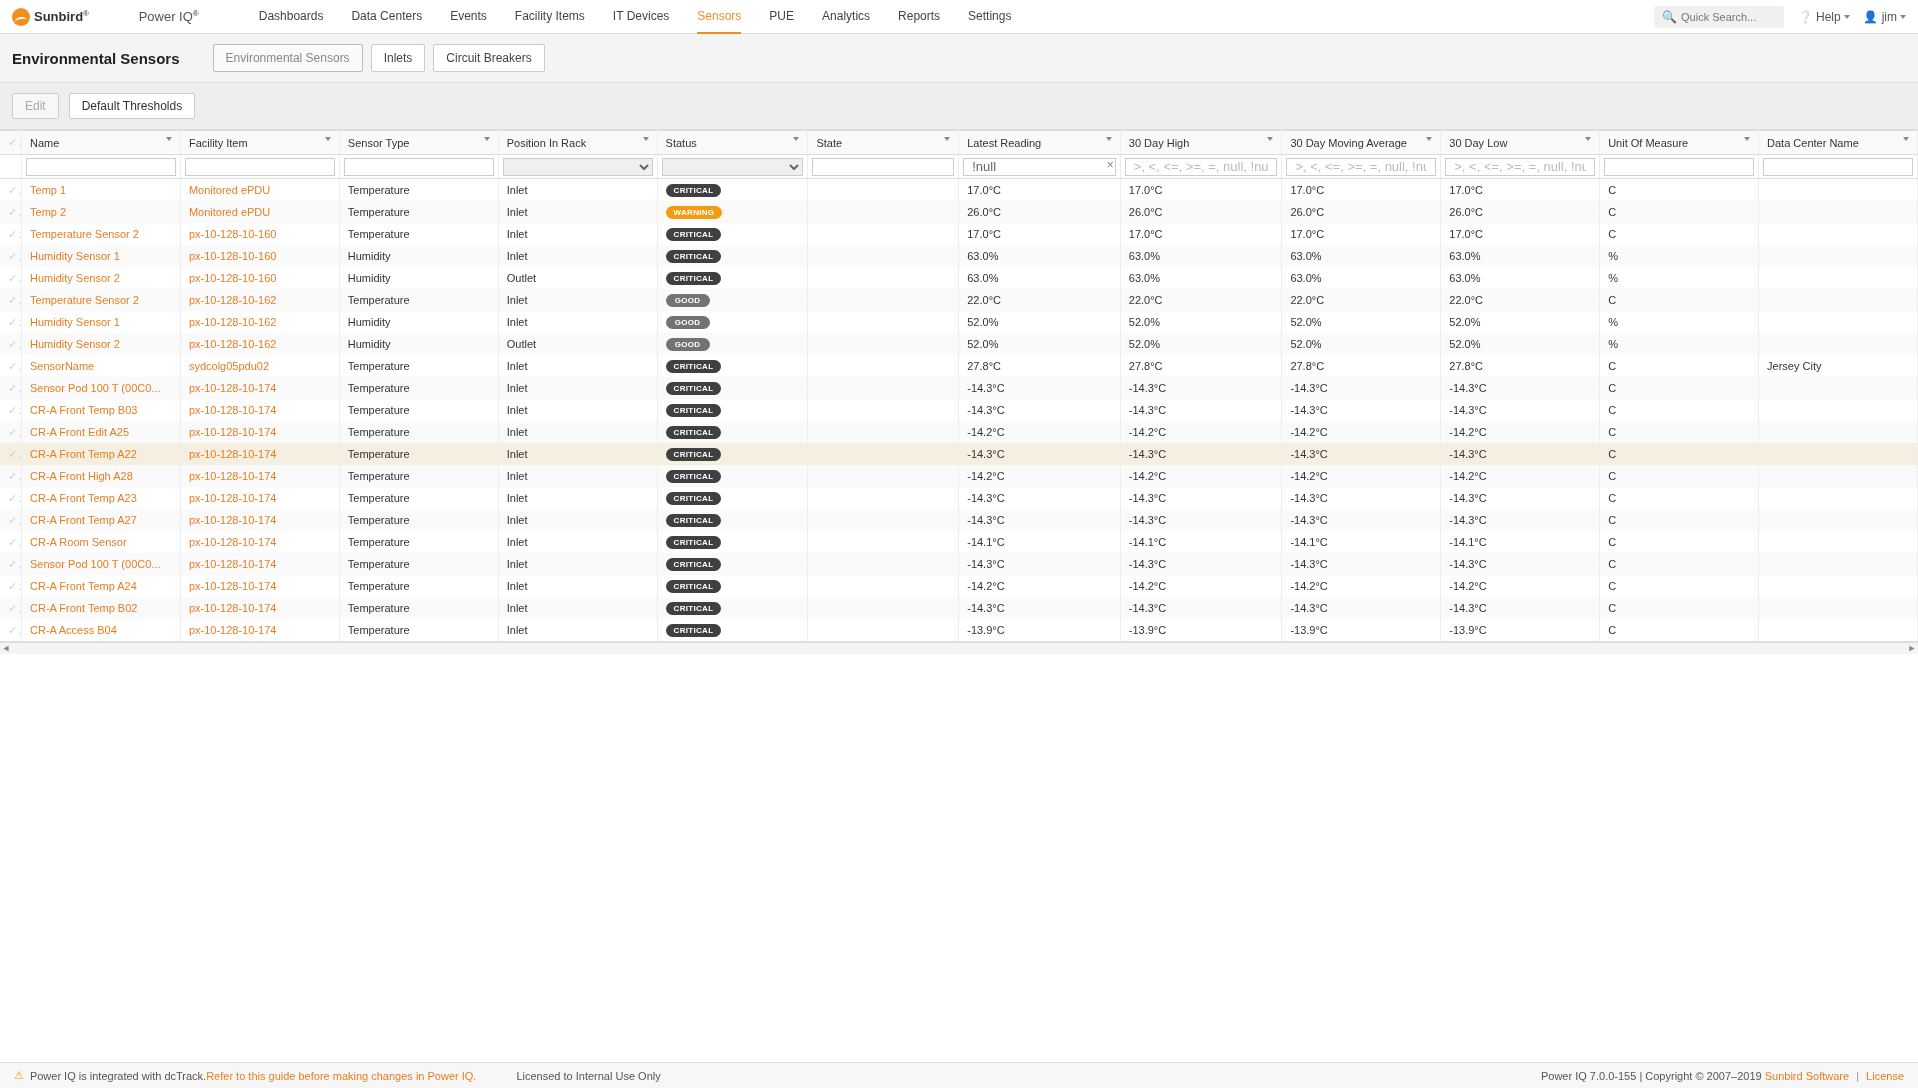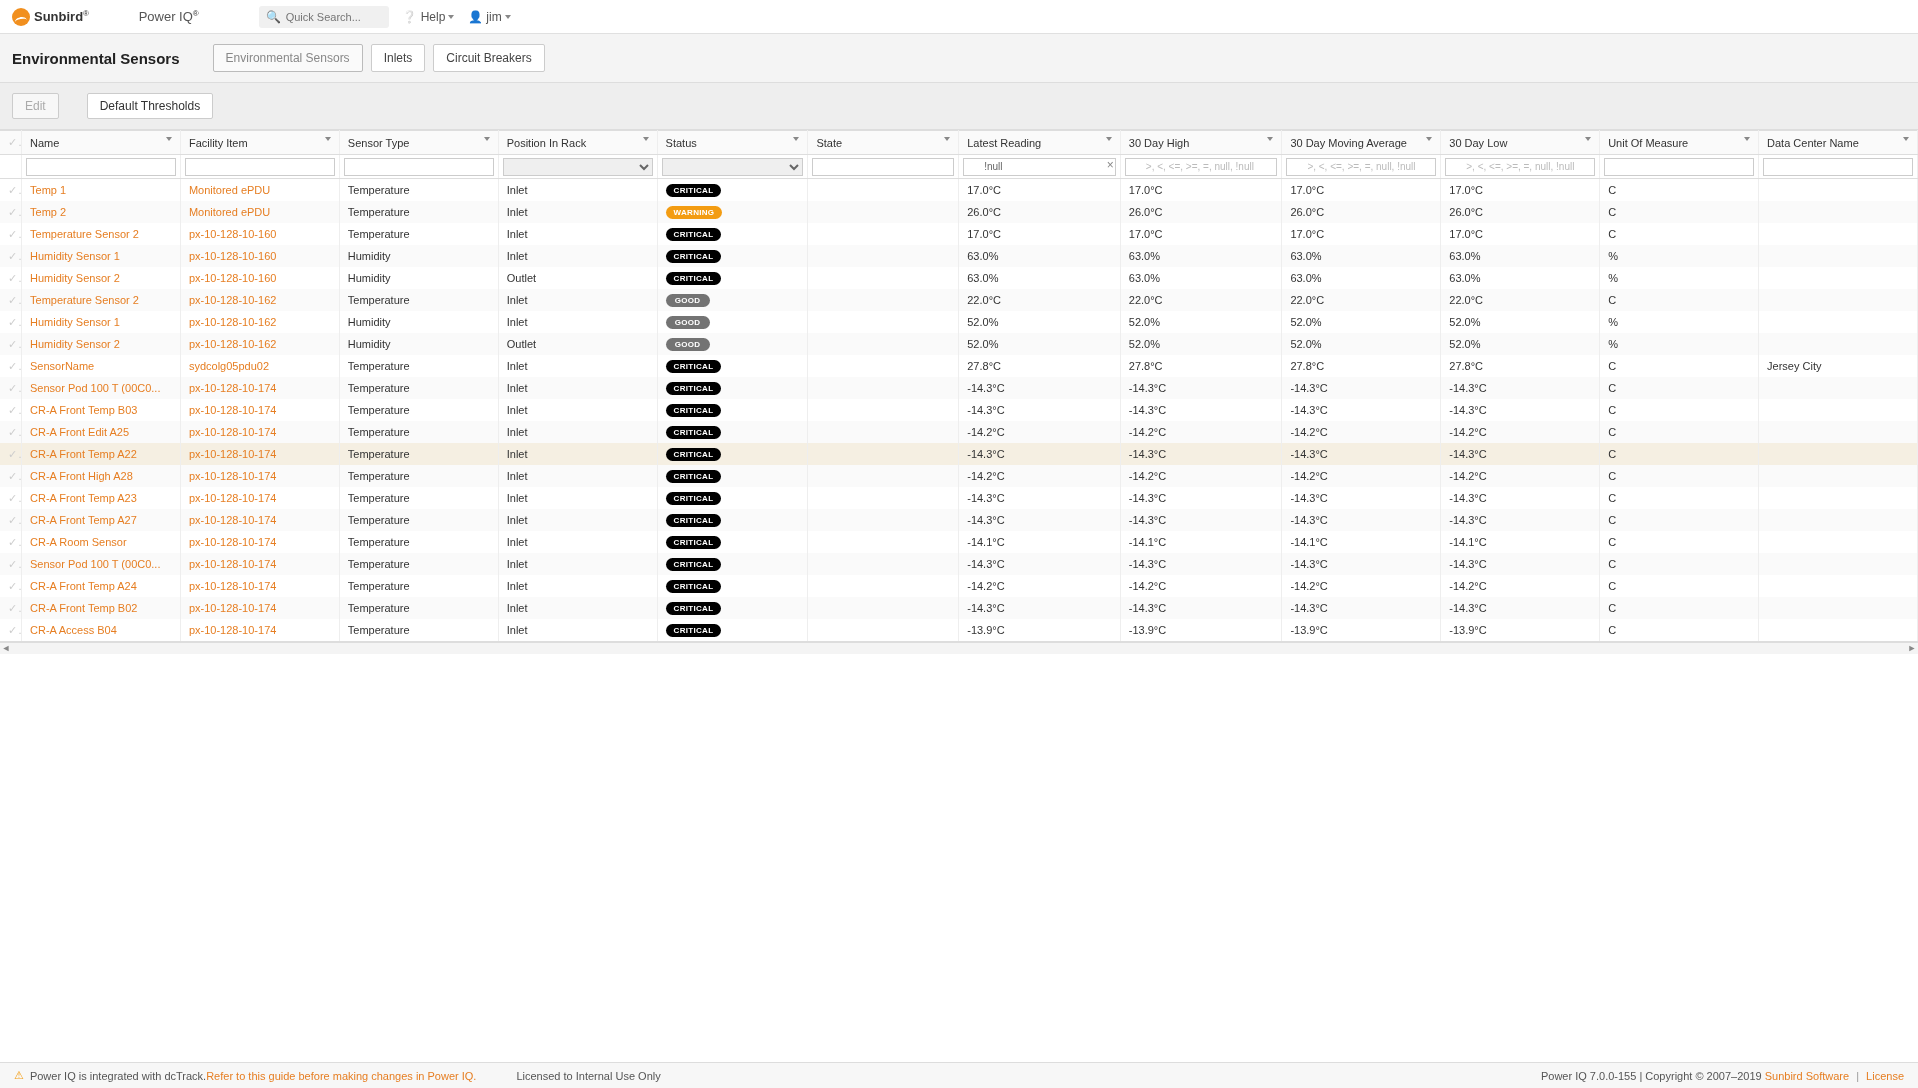--- a/index.html
+++ b/index.html
@@ -23,44 +23,44 @@
 .top-link { color: #555; cursor: pointer; display: flex; align-items: center; gap: 3px; }
 .caret-down { width: 0; height: 0; border-left: 3px solid transparent; border-right: 3px solid transparent; border-top: 4px solid #888; display: inline-block; }
 
 
 .subbar { background: #f4f4f4; border-bottom: 1px solid #ddd; padding: 10px 12px; display: flex; align-items: center; gap: 19px; }
 .page-title { font-size: 15px; font-weight: bold; color: #222; margin-right: 14px; }
 .tab-btn { background: #fff; border: 1px solid #ccc; border-radius: 2px; padding: 6px 12px; font-size: 12px; color: #444; cursor: pointer; }
 .tab-btn.active { border-color: #bbb; color: #888; background: #fafafa; }
 
 
-.toolbar { background: #eeeeee; border-bottom: 1px solid #ddd; padding: 10px 12px; display: flex; gap: 28px; }
+.toolbar { background: #eeeeee; border-bottom: 1px solid #ddd; padding: 10px 12px; display: flex; gap: 10px; }
 .tool-btn { background: #fff; border: 1px solid #ccc; border-radius: 2px; padding: 5px 12px; font-size: 12px; color: #333; cursor: pointer; }
 .tool-btn.disabled { color: #aaa; background: #f7f7f7; cursor: default; }
 
 
 .grid-wrap { overflow-x: auto; border-bottom: 1px solid #ddd; }
 table.grid { border-collapse: collapse; width: 100%; min-width: 1440px; table-layout: fixed; }
 .grid th, .grid td { border-right: 1px solid #eee; padding: 4px 8px; text-align: left; font-weight: normal; overflow: hidden; white-space: nowrap; text-overflow: ellipsis; font-size: 11px; }
 .grid thead th { background: #fafafa; border-top: 1px solid #ddd; border-bottom: 1px solid #ddd; position: relative; height: 24px; color: #333; }
 .sort-caret { float: right; }
 .grid .filter-row td { background: #fff; border-bottom: 1px solid #ddd; padding: 2px 4px; height: 24px; }
-.filter-input { width: 100%; border: 1px solid #ccc; font-size: 10px; padding: 2px 20px; height: 18px; color: #666; }
+.filter-input { width: 100%; border: 1px solid #ccc; font-size: 13px; padding: 2px 8px; height: 18px; color: #666; }
 .filter-input::placeholder { color: #bbb; }
 .clear-x { position: absolute; right: 6px; top: 3px; color: #888; cursor: pointer; font-size: 12px; }
 .rel { position: relative; }
 .grid tbody tr { height: 22px; }
 .grid tbody tr:nth-child(odd) td { background: #fff; }
 .grid tbody tr:nth-child(even) td { background: #fafafa; }
 .grid tbody tr.hovered td { background: #f5efe2 !important; }
 .chk { width: 14px; text-align: center; }
 .checkmark { color: #ccc; font-size: 11px; display:inline-block; width:10px; }
 .link-orange { color: #e67e22; cursor: pointer; }
 .badge { display: inline-block; border-radius: 8px; font-size: 8px; font-weight: bold; color: #fff; padding: 2px 8px; text-align: center; letter-spacing: 0.3px; min-width: 44px; }
-.badge.critical { background: #000000; }
+.badge.critical { background: #404040; }
 .badge.warning { background: #f39c12; }
 .badge.good { background: #737373; }
 .hscroll { height: 12px; background: #f4f4f4; border-top: 1px solid #ddd; position: relative; }
 .hscroll-left, .hscroll-right { position: absolute; top: 0; width: 12px; height: 12px; text-align: center; font-size: 9px; color: #888; cursor: pointer; }
 .hscroll-left { left: 0; } .hscroll-right { right: 0; }
 
 
 .footer { position: fixed; bottom: 0; left: 0; right: 0; background: #f7f7f7; border-top: 1px solid #ddd; padding: 6px 14px; display: flex; align-items: center; font-size: 11px; color: #555; }
 .footer .warn-icon { color: #f39c12; margin-right: 6px; }
 .footer .l-orange { color: #e67e22; cursor: pointer; }
@@ -74,20 +74,32 @@
 .c-high{width:120px;} .c-avg{width:118px;} .c-low{width:118px;} .c-unit{width:118px;} .c-dc{width:118px;}
 </style>
 </head>
 <body>
 
 <div class="topbar">
   <div class="logo-wrap">
     <span class="logo-circle"></span>
     <span><span class="brand-strong">Sunbird</span><span class="brand-r">®</span><span class="brand-light"> Power IQ</span><span class="brand-r">®</span></span>
   </div>
+  <div class="mainnav" id="mainnav">
+      <a class="mainnav-item">Dashboards</a>
+      <a class="mainnav-item">Data Centers</a>
+      <a class="mainnav-item">Events</a>
+      <a class="mainnav-item">Facility Items</a>
+      <a class="mainnav-item">IT Devices</a>
+      <a class="mainnav-item active">Sensors</a>
+      <a class="mainnav-item">PUE</a>
+      <a class="mainnav-item">Analytics</a>
+      <a class="mainnav-item">Reports</a>
+      <a class="mainnav-item">Settings</a>
+    </div>
   <div class="top-right">
     <div class="search-box">
       <span>🔍</span>
       <input type="text" placeholder="Quick Search..." style="">
     </div>
     <div class="top-link">
       <span>❔</span>
       <span>Help</span>
       <span class="caret-down"></span>
     </div>

